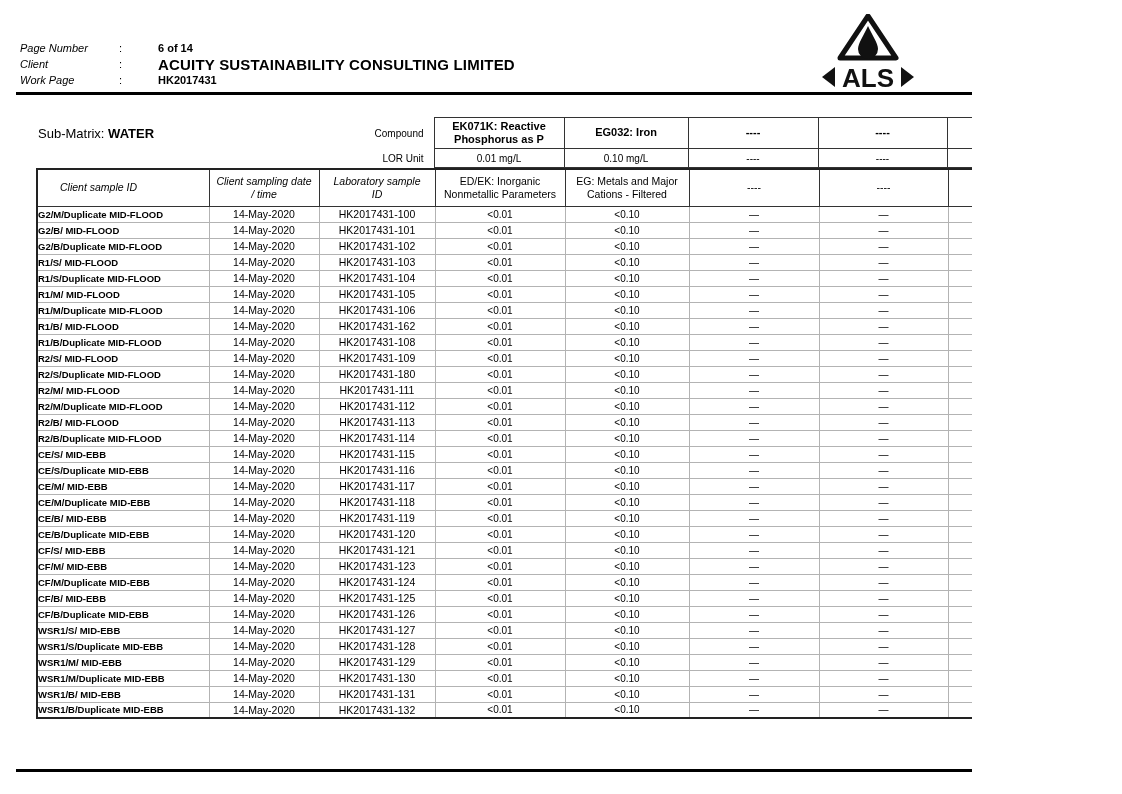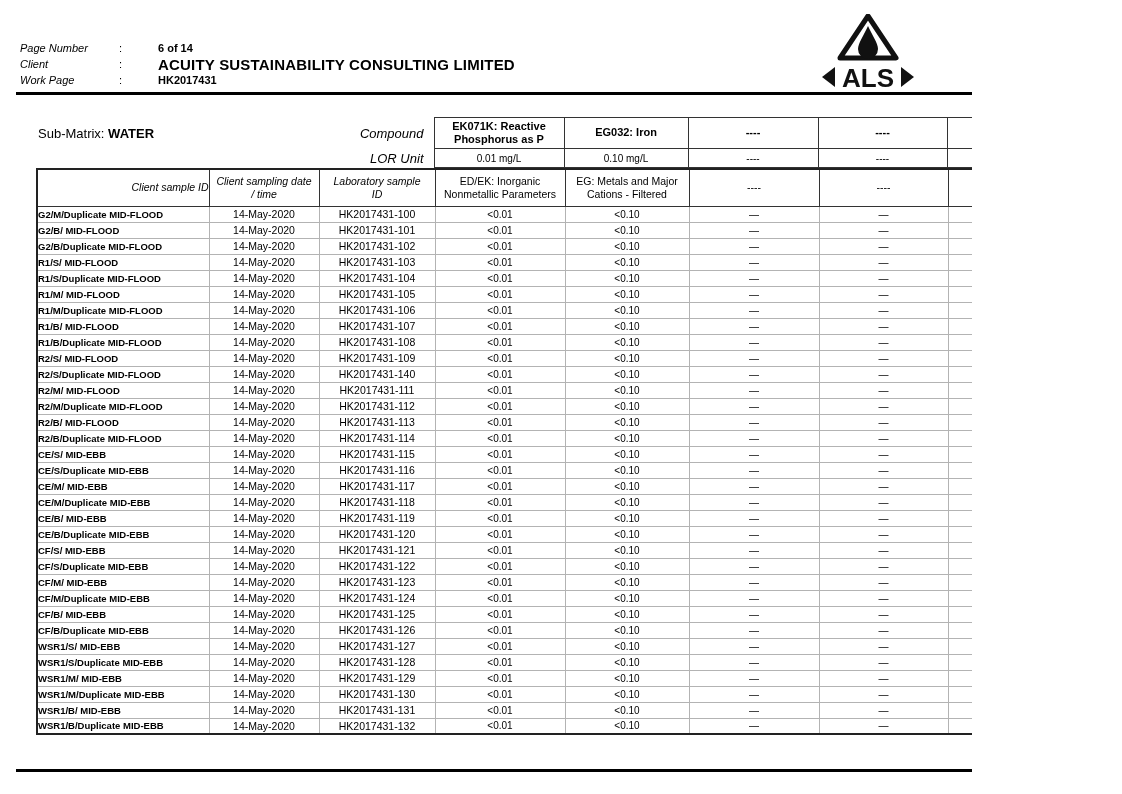--- a/index.html
+++ b/index.html
@@ -26,31 +26,31 @@
   
   .table-wrap { position:absolute; left:36px; top:117px; width:1041px; }
   table { border-collapse:collapse; table-layout:fixed; width:1040px; }
 
   
   .pre th, .pre td { vertical-align:middle; text-align:center; }
   .pre .label-cell { border:none; padding-right:10px; }
   .label-flex { display:flex; justify-content:space-between; align-items:center; }
   .submatrix { font-size:13px; padding-left:2px; }
   .submatrix b { font-weight:bold; }
-  .ital-label { font-style:italic; font-size:13px; }
+  .ital-label { font-size:10px; }
   .pre .box { border:1px solid #333; background:#fff; }
   .compound-row .box { height:31px; font-weight:bold; font-size:11px; white-space:pre-line; line-height:1.2; }
   .lor-row .box { height:19px; font-size:10px; font-weight:normal; }
 
   
   .main { border:2px solid #222; }
   .main thead th { border:1px solid #333; height:37px; font-size:10.5px; font-weight:normal;
     text-align:center; vertical-align:middle; white-space:pre-line; line-height:1.25; background:#fff; }
   .main thead th.ital { font-style:italic;text-align:center; }
-  .main thead th.left { text-align:right; padding-left:22px; }
+  .main thead th.left { text-align:left; padding-left:22px; }
   .main tbody td { border:1px solid #b3b3b3; height:16px; text-align:center;
     vertical-align:middle; overflow:hidden; white-space:nowrap; }
   .main tbody td.c0 { text-align:left; font-weight:bold; font-size:9.5px; padding-left:0; }
   .main tbody td.c1, .main tbody td.c2 { font-size:10.5px; }
   .main tbody td.c3, .main tbody td.c4, .main tbody td.c5,
   .main tbody td.c6, .main tbody td.c7 { font-size:10px; }
 </style>
 </head>
 <body>
 
@@ -222,21 +222,21 @@
             <td class="c2">HK2017431-106</td>
             <td class="c3">&lt;0.01</td>
             <td class="c4">&lt;0.10</td>
             <td class="c5">—</td>
             <td class="c6">—</td>
             <td class="c7">—</td>
           </tr>
           <tr>
             <td class="c0">R1/B/ MID-FLOOD</td>
             <td class="c1">14-May-2020</td>
-            <td class="c2">HK2017431-107</td>
+            <td class="c2">HK2017431-162</td>
             <td class="c3">&lt;0.01</td>
             <td class="c4">&lt;0.10</td>
             <td class="c5">—</td>
             <td class="c6">—</td>
             <td class="c7">—</td>
           </tr>
           <tr>
             <td class="c0">R1/B/Duplicate MID-FLOOD</td>
             <td class="c1">14-May-2020</td>
             <td class="c2">HK2017431-108</td>
@@ -252,21 +252,21 @@
             <td class="c2">HK2017431-109</td>
             <td class="c3">&lt;0.01</td>
             <td class="c4">&lt;0.10</td>
             <td class="c5">—</td>
             <td class="c6">—</td>
             <td class="c7">—</td>
           </tr>
           <tr>
             <td class="c0">R2/S/Duplicate MID-FLOOD</td>
             <td class="c1">14-May-2020</td>
-            <td class="c2">HK2017431-140</td>
+            <td class="c2">HK2017431-180</td>
             <td class="c3">&lt;0.01</td>
             <td class="c4">&lt;0.10</td>
             <td class="c5">—</td>
             <td class="c6">—</td>
             <td class="c7">—</td>
           </tr>
           <tr>
             <td class="c0">R2/M/ MID-FLOOD</td>
             <td class="c1">14-May-2020</td>
             <td class="c2">HK2017431-111</td>
@@ -363,30 +363,20 @@
             <td class="c3">&lt;0.01</td>
             <td class="c4">&lt;0.10</td>
             <td class="c5">—</td>
             <td class="c6">—</td>
             <td class="c7">—</td>
           </tr>
           <tr>
             <td class="c0">CF/S/ MID-EBB</td>
             <td class="c1">14-May-2020</td>
             <td class="c2">HK2017431-121</td>
-            <td class="c3">&lt;0.01</td>
-            <td class="c4">&lt;0.10</td>
-            <td class="c5">—</td>
-            <td class="c6">—</td>
-            <td class="c7">—</td>
-          </tr>
-          <tr>
-            <td class="c0">CF/S/Duplicate MID-EBB</td>
-            <td class="c1">14-May-2020</td>
-            <td class="c2">HK2017431-122</td>
             <td class="c3">&lt;0.01</td>
             <td class="c4">&lt;0.10</td>
             <td class="c5">—</td>
             <td class="c6">—</td>
             <td class="c7">—</td>
           </tr>
           <tr>
             <td class="c0">CF/M/ MID-EBB</td>
             <td class="c1">14-May-2020</td>
             <td class="c2">HK2017431-123</td>

